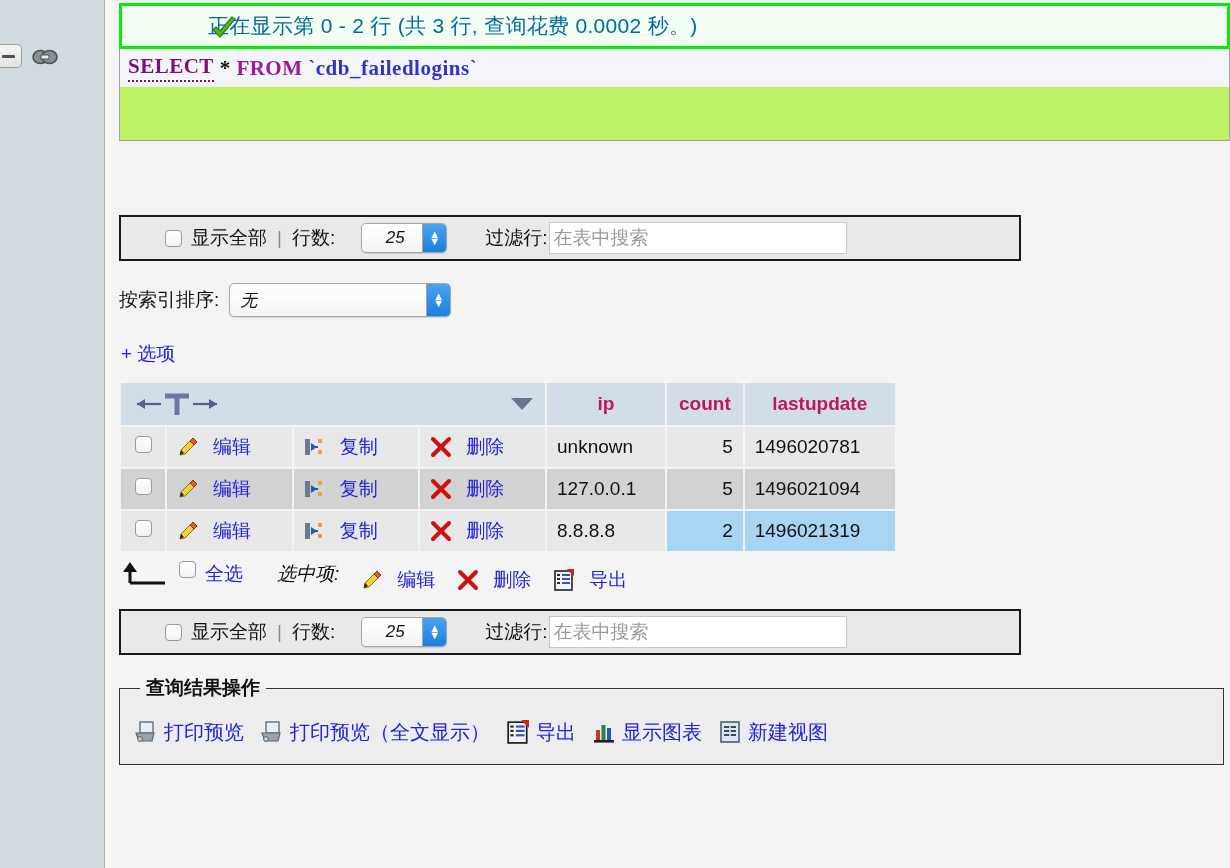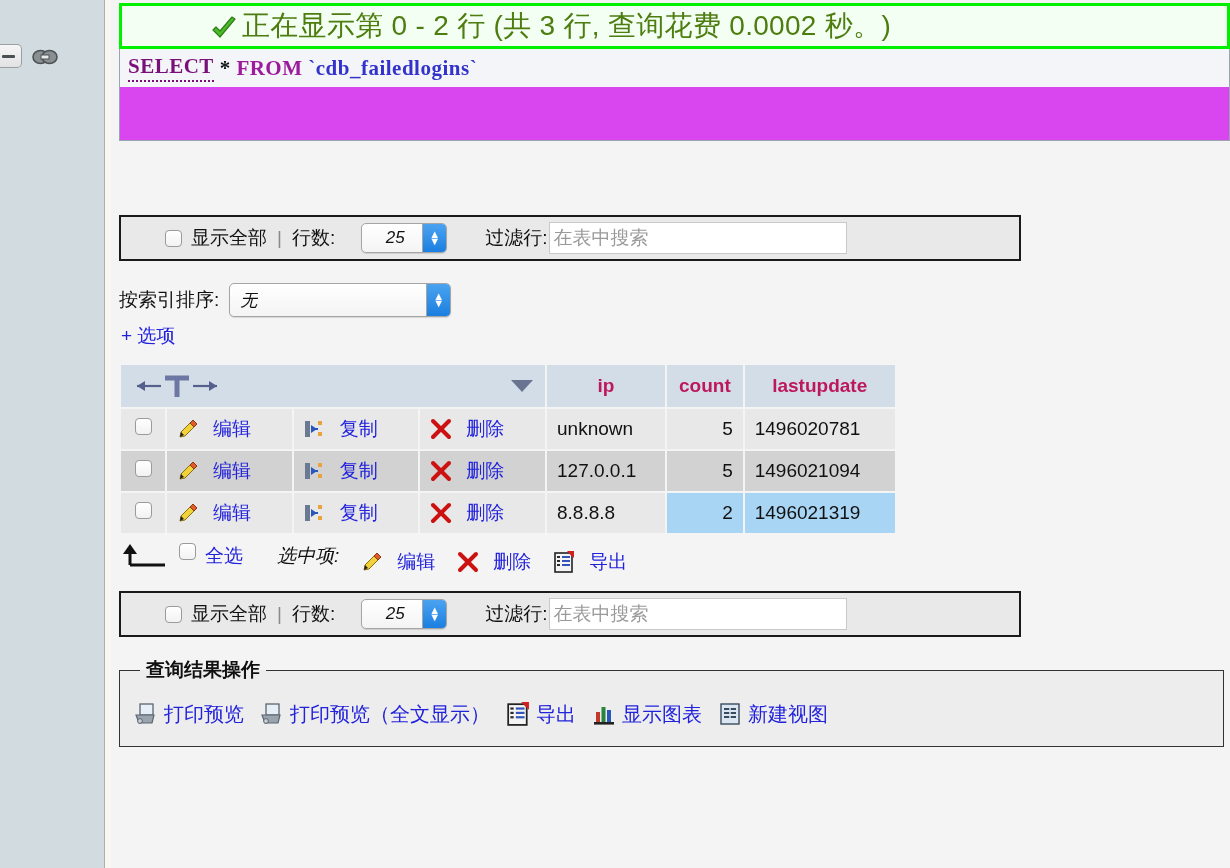--- a/index.html
+++ b/index.html
@@ -61,31 +61,31 @@
     height: 46px;
     display: flex; align-items: center;
     padding-left: 58px;
     position: relative;
   }
   .check-icon {
     position: absolute; left: 88px; top: 9px;
     width: 28px; height: 28px;
   }
   .success-text {
-    font-size: 28px; color: #4d7c0f; letter-spacing: .3px;
-    margin-left: 62px;
+    font-size: 21px; color: #0369a1; letter-spacing: .3px;
+    margin-left: 28px;
     white-space: nowrap;
   }
 
   
   .sql-box {
     margin-left: 8px;
     border: 1px solid #9aa4ae;
     border-top: none;
-    background: #d946ef;
+    background: #bef264;
     height: 92px;
     position: relative;
   }
   .sql-line {
     background: #f3f5f8;
     height: 38px;
     display: flex; align-items: center;
     padding-left: 8px;
     font-family: "Liberation Serif", "DejaVu Serif", serif;
     font-size: 21px;
@@ -161,21 +161,21 @@
     margin-left: 8px; margin-top: 22px;
     display: flex; align-items: center;
   }
   .sortby-label { font-size: 19px; color: #111; }
   .sortby-select {
     margin-left: 10px; width: 222px; height: 34px;
   }
   .sortby-select .val { text-align: left; padding-left: 10px; flex: 1; }
 
   .options-link {
-    margin-left: 10px; margin-top: 6px;
+    margin-left: 10px; margin-top: 24px;
     color: #2222dd; font-size: 19px; cursor: pointer;
     display: inline-block;
   }
 
   
   .res-table {
     margin-left: 8px; margin-top: 14px;
     border-collapse: separate;
     border-spacing: 2px 2px;
     font-size: 19px;

